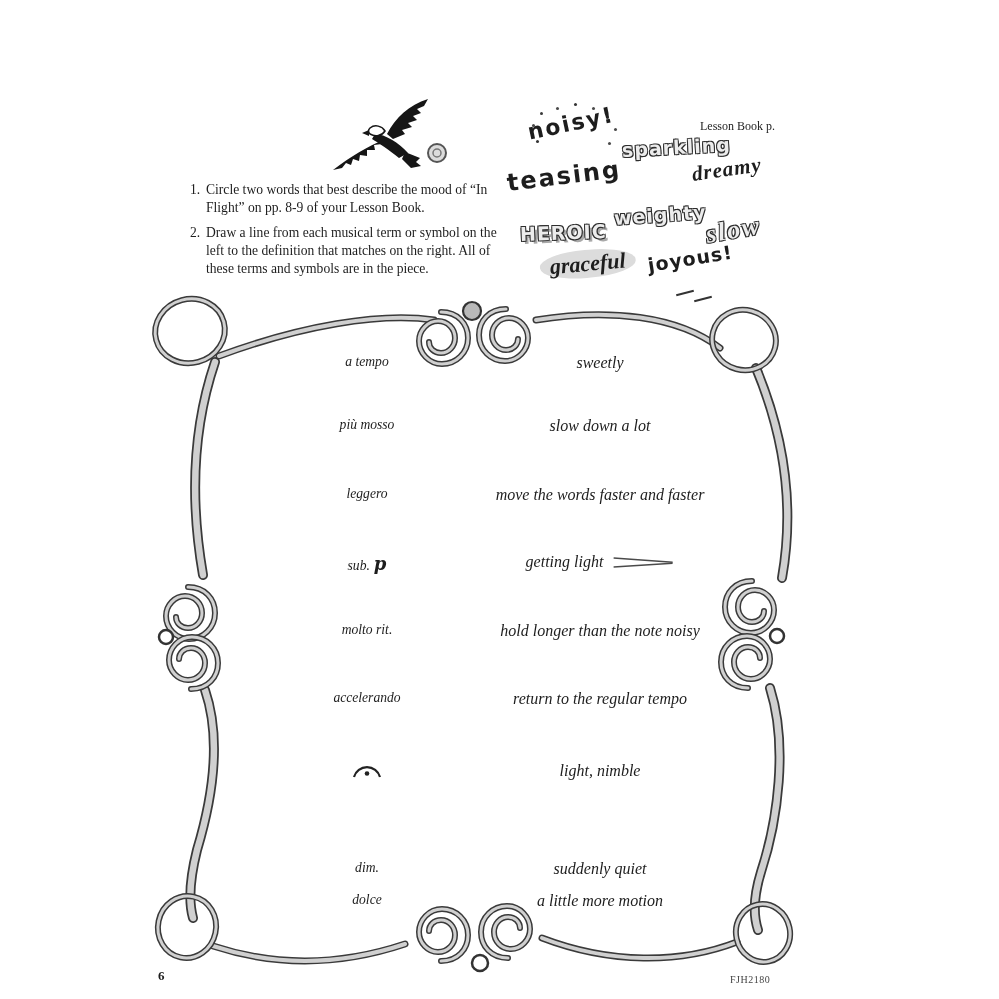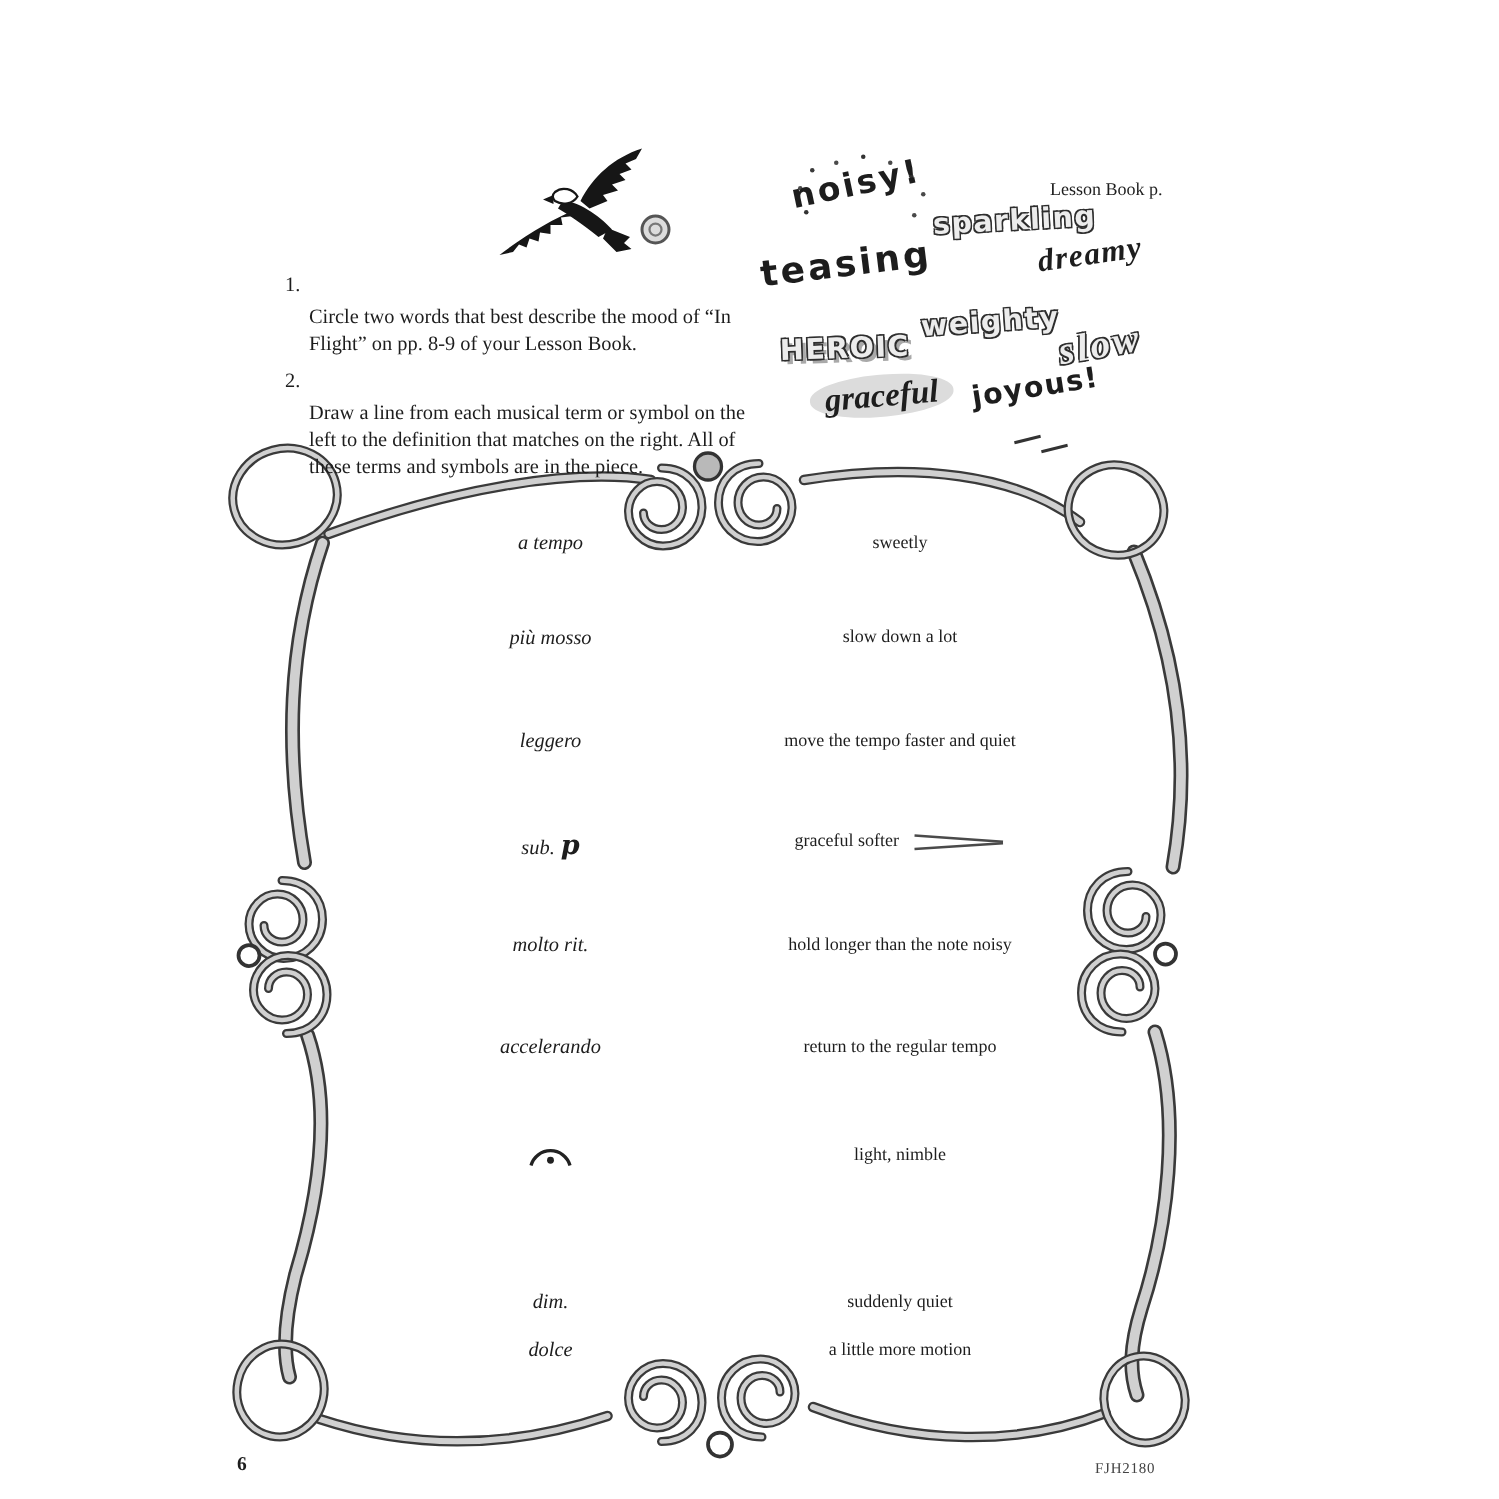--- a/index.html
+++ b/index.html
@@ -8,21 +8,21 @@
   .abs{position:absolute;}
 
   
   .title{left:186px;top:108px;font-size:31px;font-weight:bold;letter-spacing:.5px;}
   .lesson-ref{left:700px;top:119px;font-size:12px;}
 
   
   .instructions{left:190px;top:181px;width:322px;font-size:13.6px;line-height:1.3;}
   .instr{display:flex;margin-bottom:8px;}
   .instr .num{flex:0 0 16px;}
-  .instr .txt{flex:1;margin-top:21px;}
+  .instr .txt{flex:1;}
 
   
   .word{white-space:nowrap;transform-origin:left center;}
   .outline{color:#ececec;text-shadow:-1px -1px 0 #2e2e2e,1px -1px 0 #2e2e2e,-1px 1px 0 #2e2e2e,1px 1px 0 #2e2e2e;}
   .w-noisy{left:528px;top:120px;font-family:"DejaVu Sans",sans-serif;font-weight:bold;font-size:22px;
            letter-spacing:2px;transform:rotate(-12deg);}
   .w-sparkling{left:622px;top:139px;font-family:"DejaVu Sans",sans-serif;font-weight:bold;font-size:19px;
            letter-spacing:1px;transform:rotate(-3deg);}
   .w-teasing{left:507px;top:169px;font-family:"DejaVu Sans",sans-serif;font-weight:bold;font-size:24px;
            letter-spacing:2px;transform:rotate(-7deg);}
@@ -41,21 +41,21 @@
            letter-spacing:1px;transform:rotate(-9deg);}
   .sparkle-dots{left:540px;top:112px;width:3px;height:3px;border-radius:50%;background:#3a3a3a;
            box-shadow:16px -5px 0 #4a4a4a,34px -9px 0 #333,52px -5px 0 #4a4a4a,66px 4px 0 #333,
                       -8px 12px 0 #4a4a4a,74px 16px 0 #4a4a4a,-4px 28px 0 #333,68px 30px 0 #4a4a4a;}
   .flourish{width:18px;border-top:2.2px solid #333;}
   .fl1{left:676px;top:292px;transform:rotate(-14deg);}
   .fl2{left:694px;top:298px;transform:rotate(-14deg);}
 
   
   .term{transform:translateX(-50%);font-style:italic;font-size:13.6px;white-space:nowrap;left:367px;}
-  .defn{transform:translateX(-50%);font-size:12px;white-space:nowrap;left:600px;display:flex;align-items:center;gap:9px;}
+  .defn{transform:translateX(-50%);font-size:16px;white-space:nowrap;left:600px;display:flex;align-items:center;gap:9px;font-style:italic;}
   .dyn-p{font-weight:bold;font-size:18px;font-style:italic;font-family:"DejaVu Serif",serif;margin-left:4px;}
   .r1{top:354px;} .r2{top:417px;} .r3{top:486px;} .r4{top:553px;} .r5{top:622px;}
   .r6{top:690px;} .r7{top:762px;} .r8{top:860px;} .r9{top:892px;}
 
   
   .page-num{left:158px;top:968px;font-size:13px;font-weight:bold;}
   .catalog{left:730px;top:974px;font-size:10px;color:#444;letter-spacing:.5px;}
 
   
   .ribbon{left:0;top:0;}
@@ -160,25 +160,25 @@
     </div>
   </div>
 
   <span class="abs term r1">a tempo</span>
   <span class="abs defn r1">sweetly</span>
 
   <span class="abs term r2">più mosso</span>
   <span class="abs defn r2">slow down a lot</span>
 
   <span class="abs term r3">leggero</span>
-  <span class="abs defn r3">move the tempo faster and quiet</span>
+  <span class="abs defn r3">move the words faster and faster</span>
 
   <span class="abs term r4"><span>sub.</span><span class="dyn-p">p</span></span>
   <span class="abs defn r4">
-    <span>graceful softer</span>
+    <span>getting light</span>
     <svg width="62" height="14" viewBox="0 0 62 14">
       <line x1="1" y1="3" x2="60" y2="7.2" stroke="#4a4a4a" stroke-width="1.6"></line>
       <line x1="1" y1="12" x2="60" y2="8.2" stroke="#4a4a4a" stroke-width="1.6"></line>
     </svg>
   </span>
 
   <span class="abs term r5">molto rit.</span>
   <span class="abs defn r5">hold longer than the note noisy</span>
 
   <span class="abs term r6">accelerando</span>

